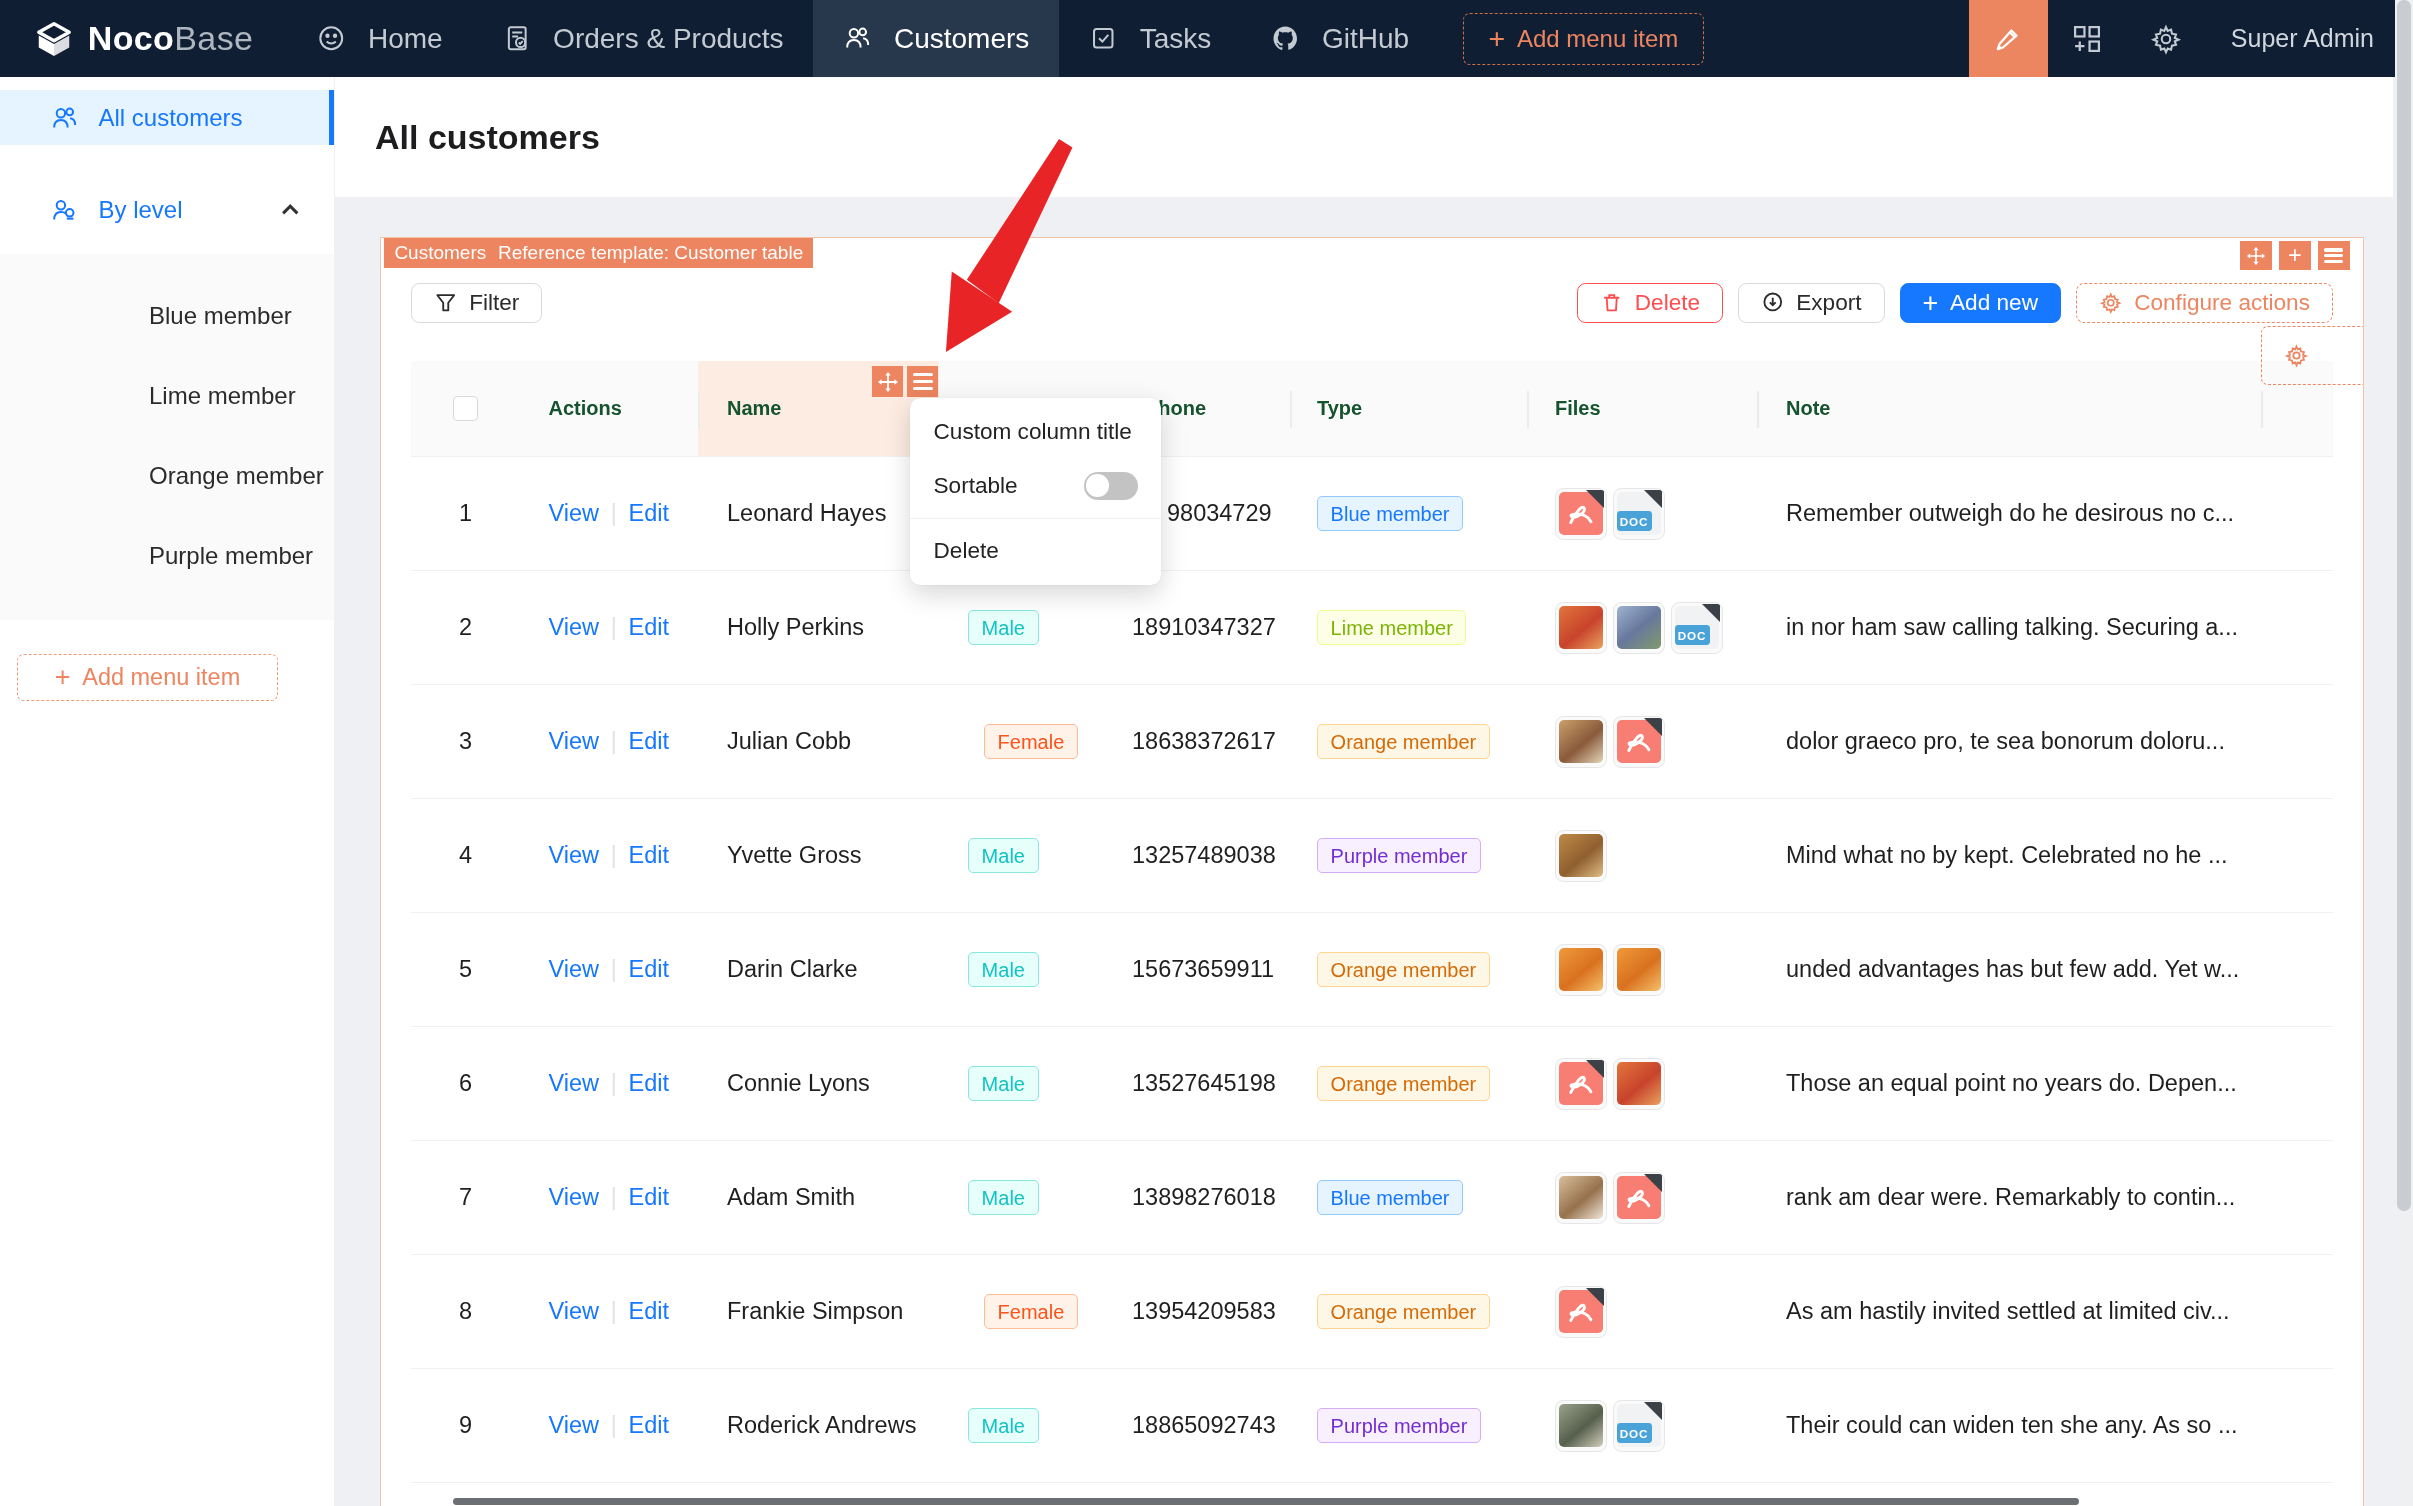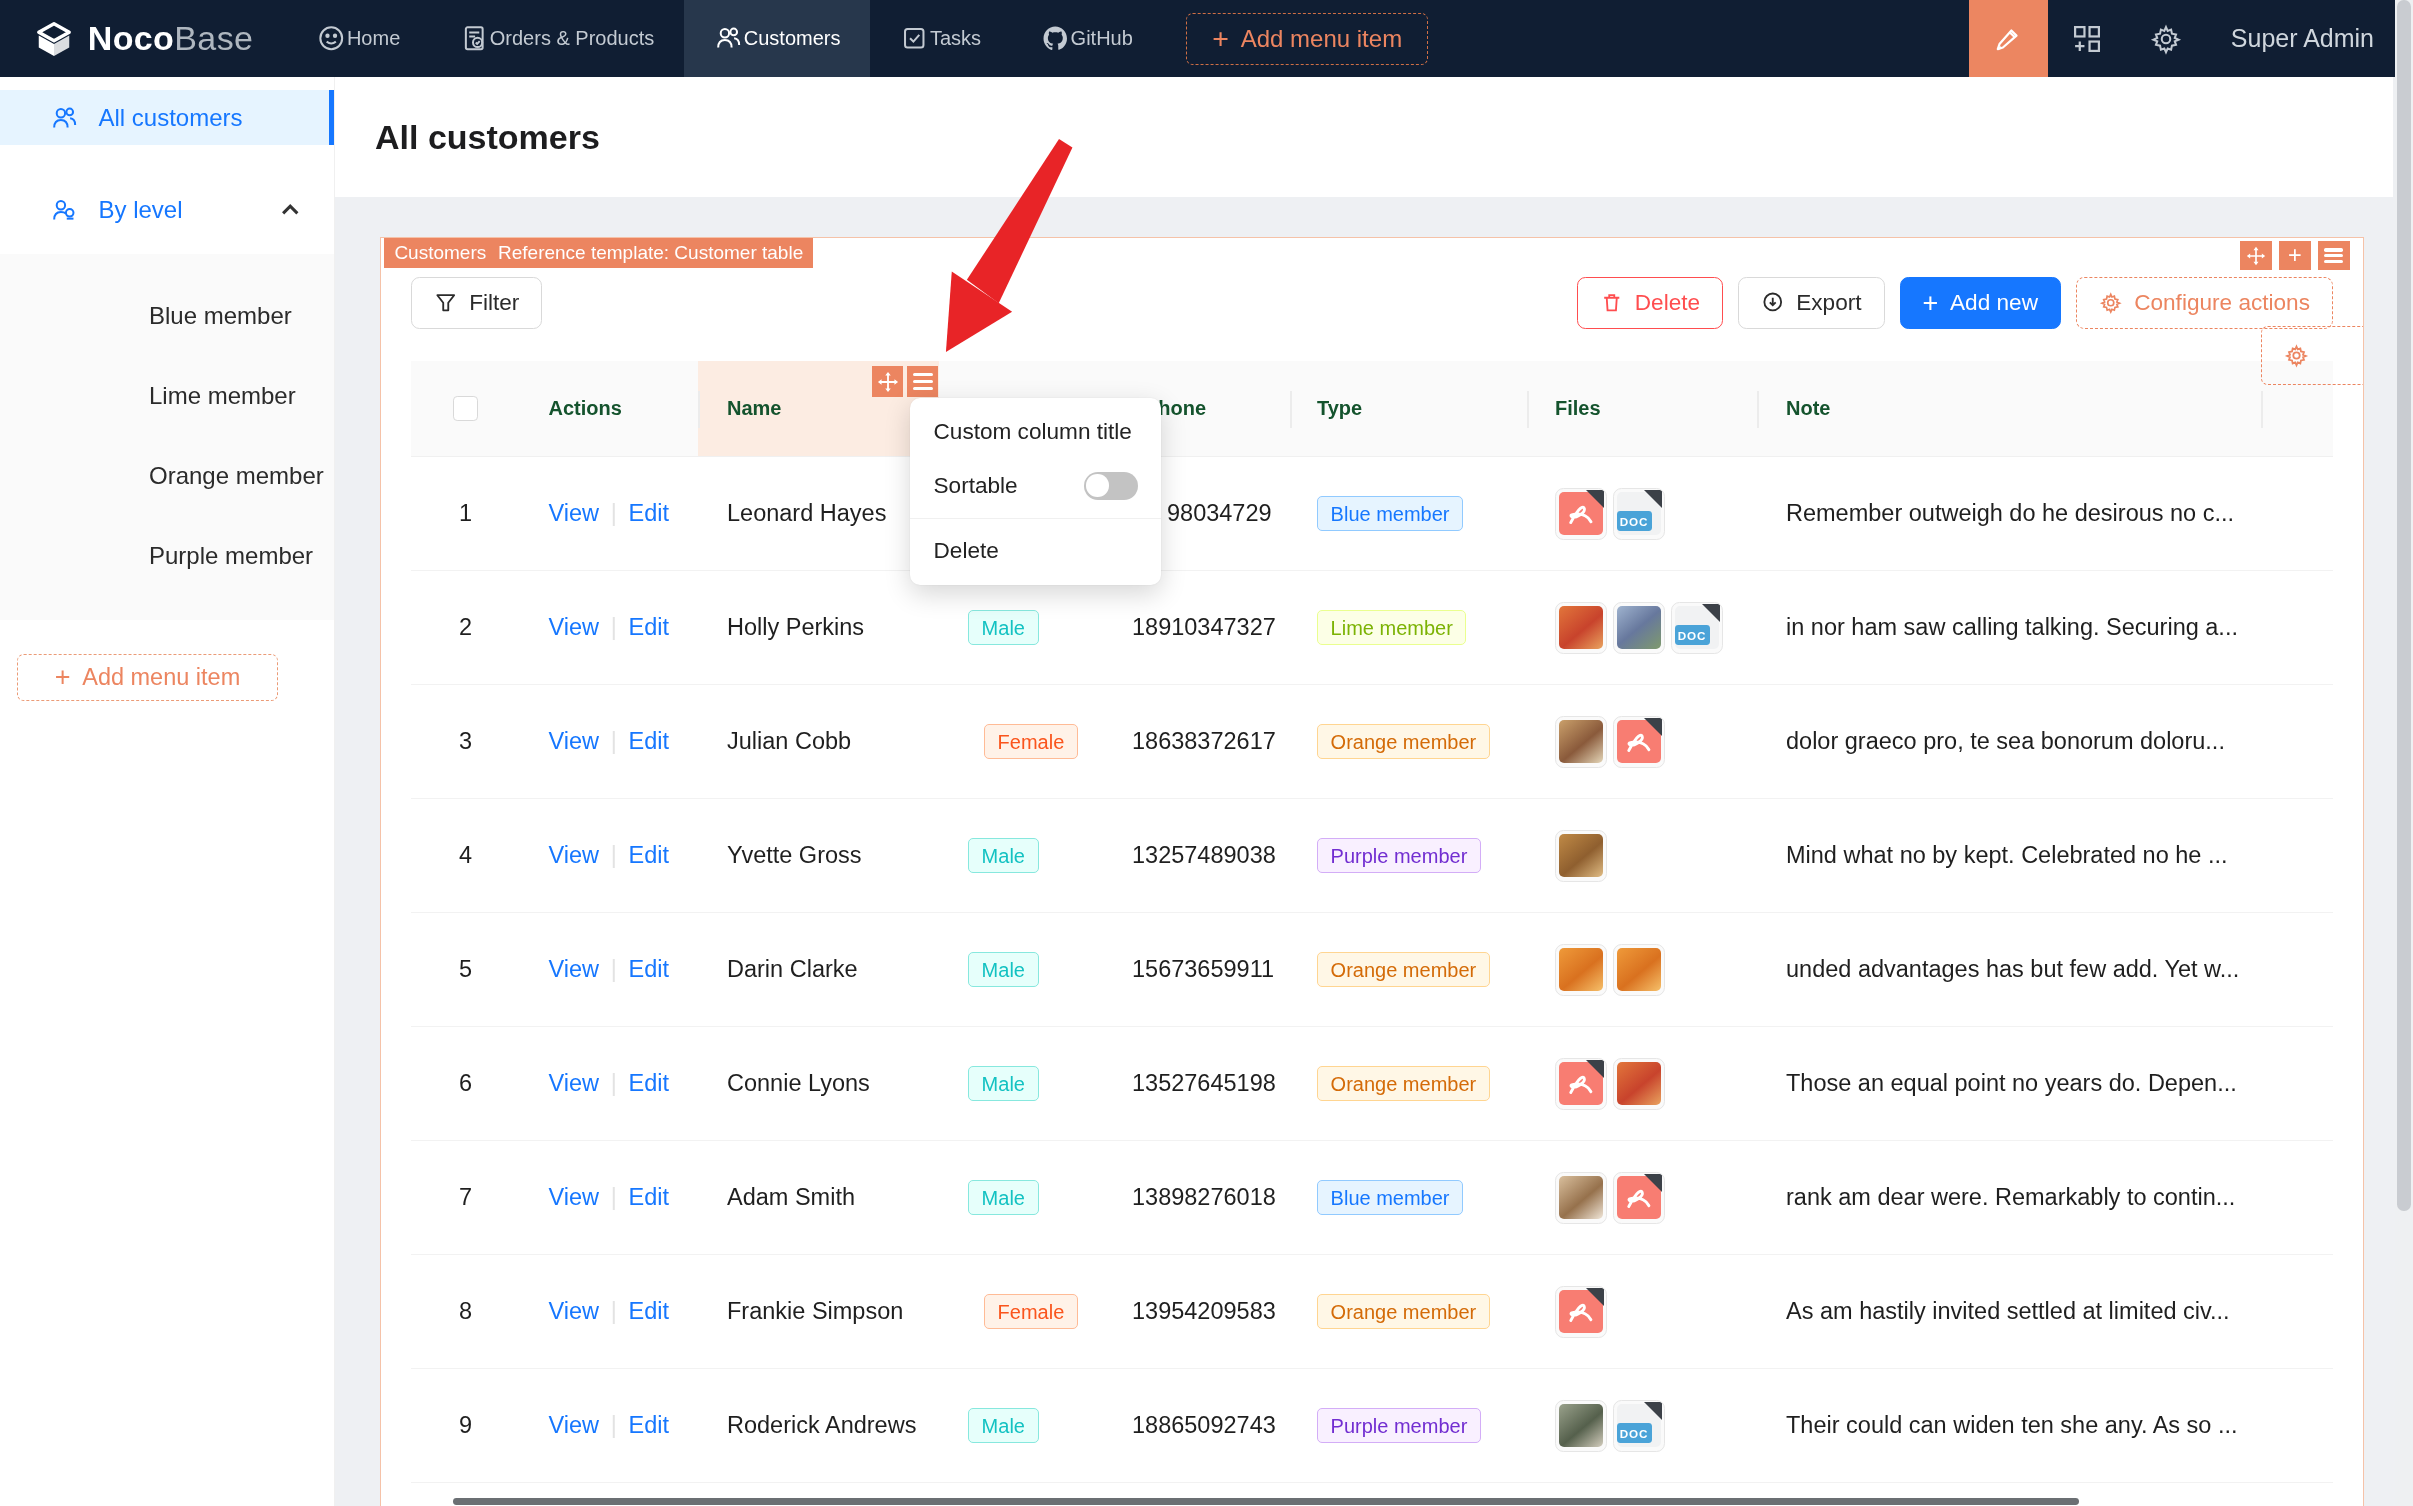--- a/index.html
+++ b/index.html
@@ -4,21 +4,21 @@
 <style>
   * { margin:0; padding:0; box-sizing:border-box; }
   html,body { width:2413px; height:1507px; overflow:hidden; font-family:"Liberation Sans", sans-serif; background:#eef0f3; }
   
   .topnav { position:absolute; top:0; left:0; width:2413px; height:77px; background:#101e33; display:flex; align-items:center; color:#cfd6dd; z-index:40; }
   .brand { display:flex; align-items:center; gap:11.7px; padding:0 34px 0 32px; }
   .brand-cube { width:44px; height:44px; }
   .brand-text { font-size:34px; letter-spacing:0.4px; }
   .brand-text b { color:#ffffff; font-weight:700; }
   .brand-text span { color:#aeb6bf; font-weight:300; }
-  .nav-item { display:flex; align-items:center; gap:1px; height:77px; padding:0 30px; font-size:20px; color:#c3cad2; cursor:pointer; }
+  .nav-item { display:flex; align-items:center; gap:22px; height:77px; padding:0 30px; font-size:28px; color:#c3cad2; cursor:pointer; }
   .nav-item.active { background:#27374c; color:#ffffff; }
   .nav-item svg { width:28.5px; height:28.5px; }
   .nav-add { display:flex; align-items:center; gap:11.7px; margin-left:23.5px; padding:8.4px 25px; border:1.7px dashed #cf6f45; border-radius:6.7px; color:#ec8560; font-size:24px; height:52px; cursor:pointer; }
   .nav-right { margin-left:auto; display:flex; align-items:center; height:77px; }
   .nav-sq { width:79px; height:77px; display:flex; align-items:center; justify-content:center; }
   .nav-sq.orange { background:#ec8661; }
   .nav-sq svg { width:34px; height:34px; }
   .nav-user { font-size:25px; color:#cfd6dd; padding:0 39px 0 25px; cursor:pointer; }
   
   .sidebar { position:absolute; top:77px; left:0; width:335px; height:1430px; background:#ffffff; border-right:1.7px solid #f0f0f0; z-index:30; }
@@ -40,21 +40,21 @@
   .dtag { position:absolute; top:0; background:#ec8560; color:#ffffff; font-size:19px; padding:4.2px 10px; z-index:5; white-space:nowrap; }
   .dtag.t1 { left:3.4px; }
   .dtag.t2 { left:107px; }
   .corner-icons { position:absolute; top:3.4px; right:13.4px; display:flex; gap:6.7px; z-index:5; }
   .mini-sq { width:32px; height:28.5px; background:#ec8560; display:flex; align-items:center; justify-content:center; cursor:pointer; }
   .mini-sq svg { width:20px; height:20px; }
   .mini-sq .bars { width:18.4px; height:15px; display:flex; flex-direction:column; justify-content:space-between; }
   .mini-sq .bars i { display:block; height:3.4px; background:#ffffff; border-radius:1.7px; }
   
   .toolbar { position:absolute; top:39px; left:30px; right:30px; height:52px; display:flex; align-items:center; }
-  .btn { height:52px; display:flex; align-items:center; gap:11.7px; padding:0 22px; border-radius:8.4px; font-size:22.6px; background:#ffffff; border:1.7px solid #d9d9d9; color:#2b2b2b; cursor:pointer; white-space:nowrap; }
+  .btn { height:40px; display:flex; align-items:center; gap:11.7px; padding:0 22px; border-radius:8.4px; font-size:22.6px; background:#ffffff; border:1.7px solid #d9d9d9; color:#2b2b2b; cursor:pointer; white-space:nowrap; }
   .btn svg { width:23.5px; height:23.5px; }
   .btn.danger { border-color:#ff4d4f; color:#ff4d4f; }
   .btn.primary { background:#1677ff; border-color:#1677ff; color:#ffffff; }
   .btn.dashed-orange { border:1.7px dashed #ec8560; color:#ec8560; }
   .toolbar .right { margin-left:auto; display:flex; gap:15px; }
   
   .table { position:absolute; top:123px; left:30px; width:1922px; }
   .thead { display:flex; height:96px; background:#fafafa; border-bottom:1.7px solid #f0f0f0; position:relative; }
   .th { display:flex; align-items:center; font-size:20px; font-weight:600; color:#14532d; position:relative; }
   .th .vline { position:absolute; left:0; top:30px; height:37px; width:1.7px; background:#ececec; }

